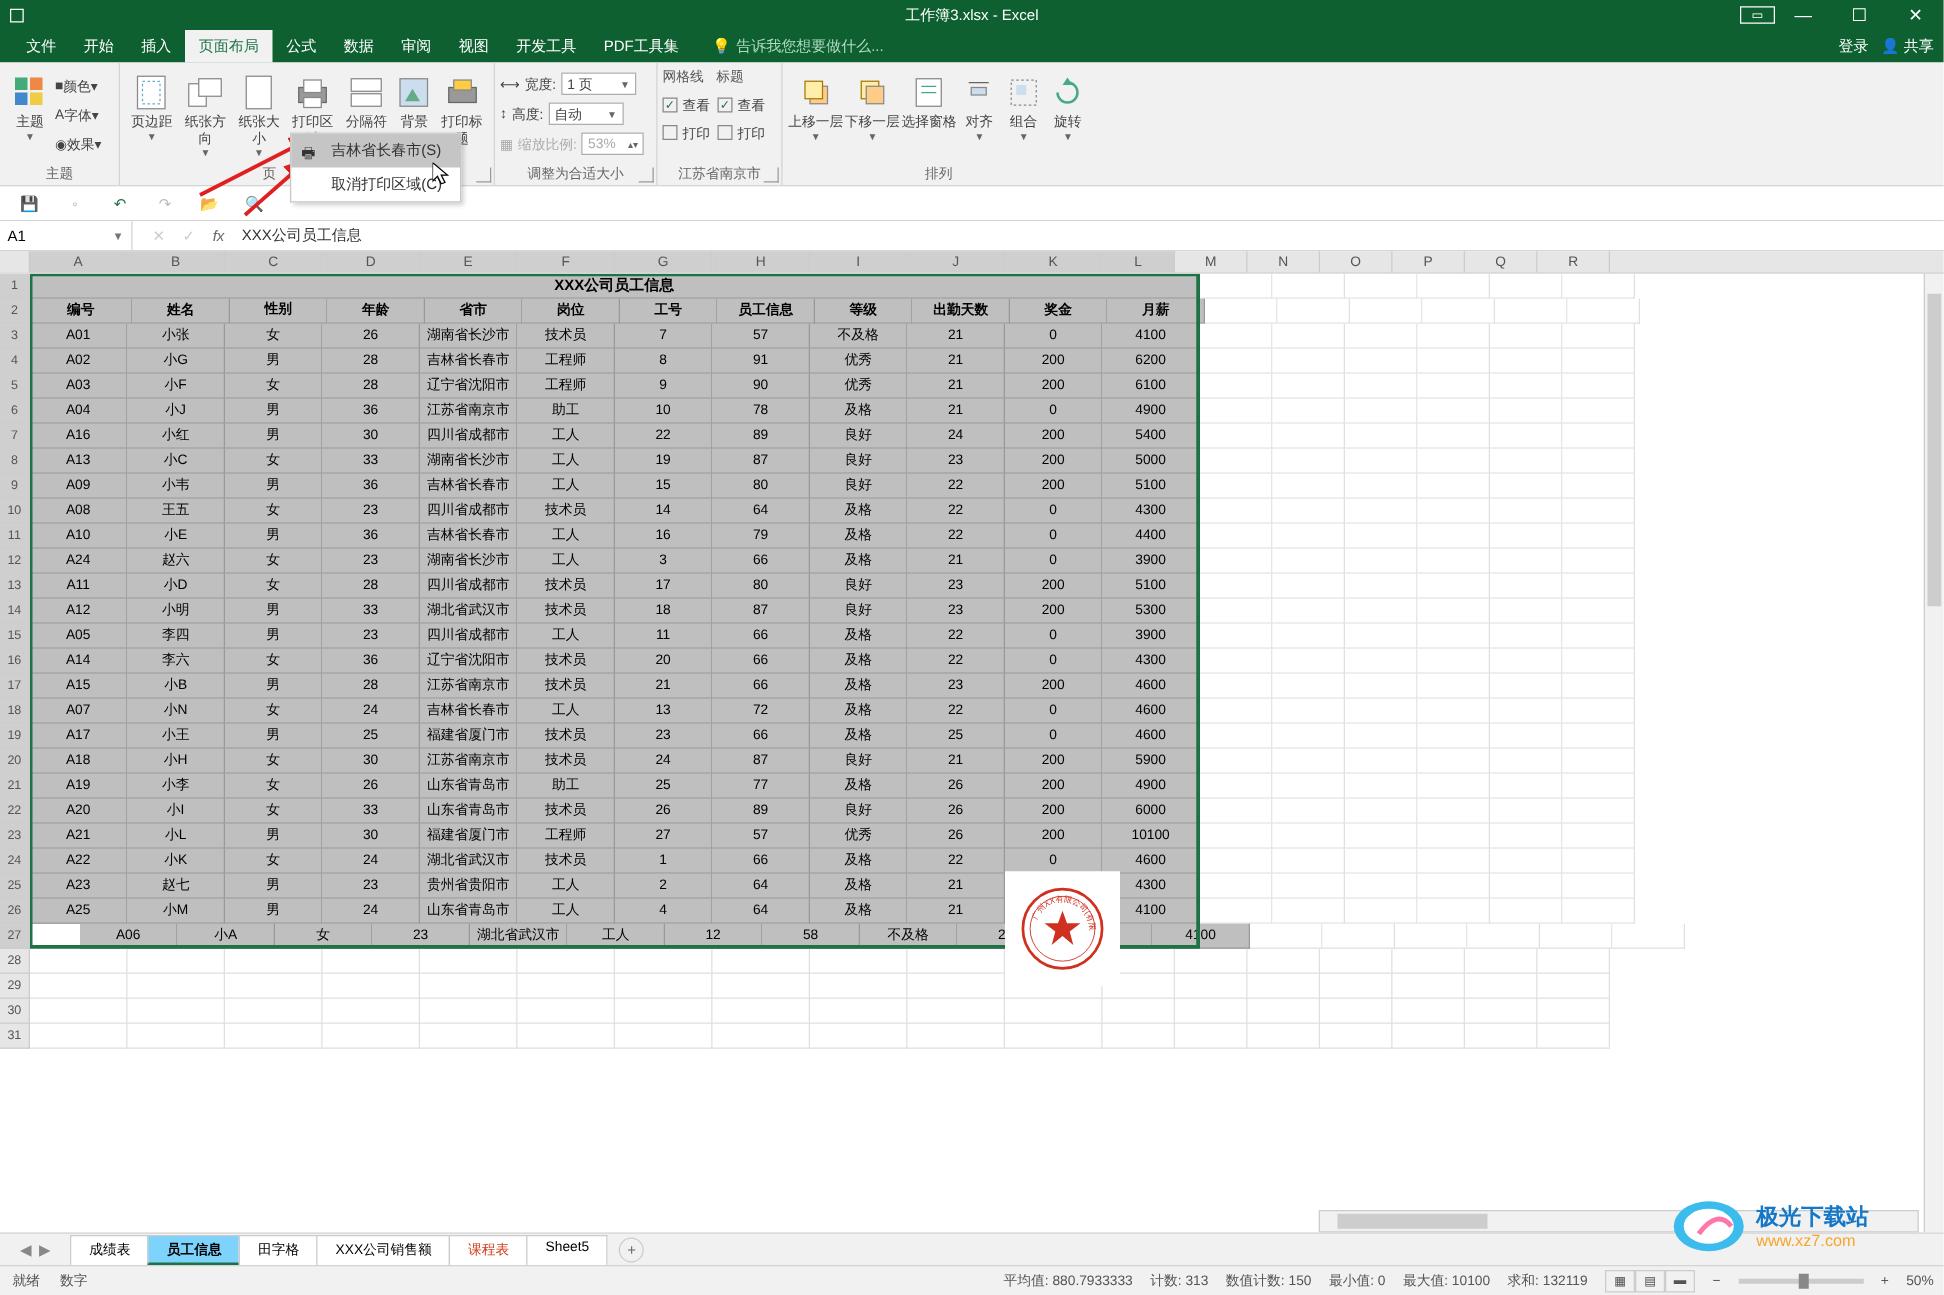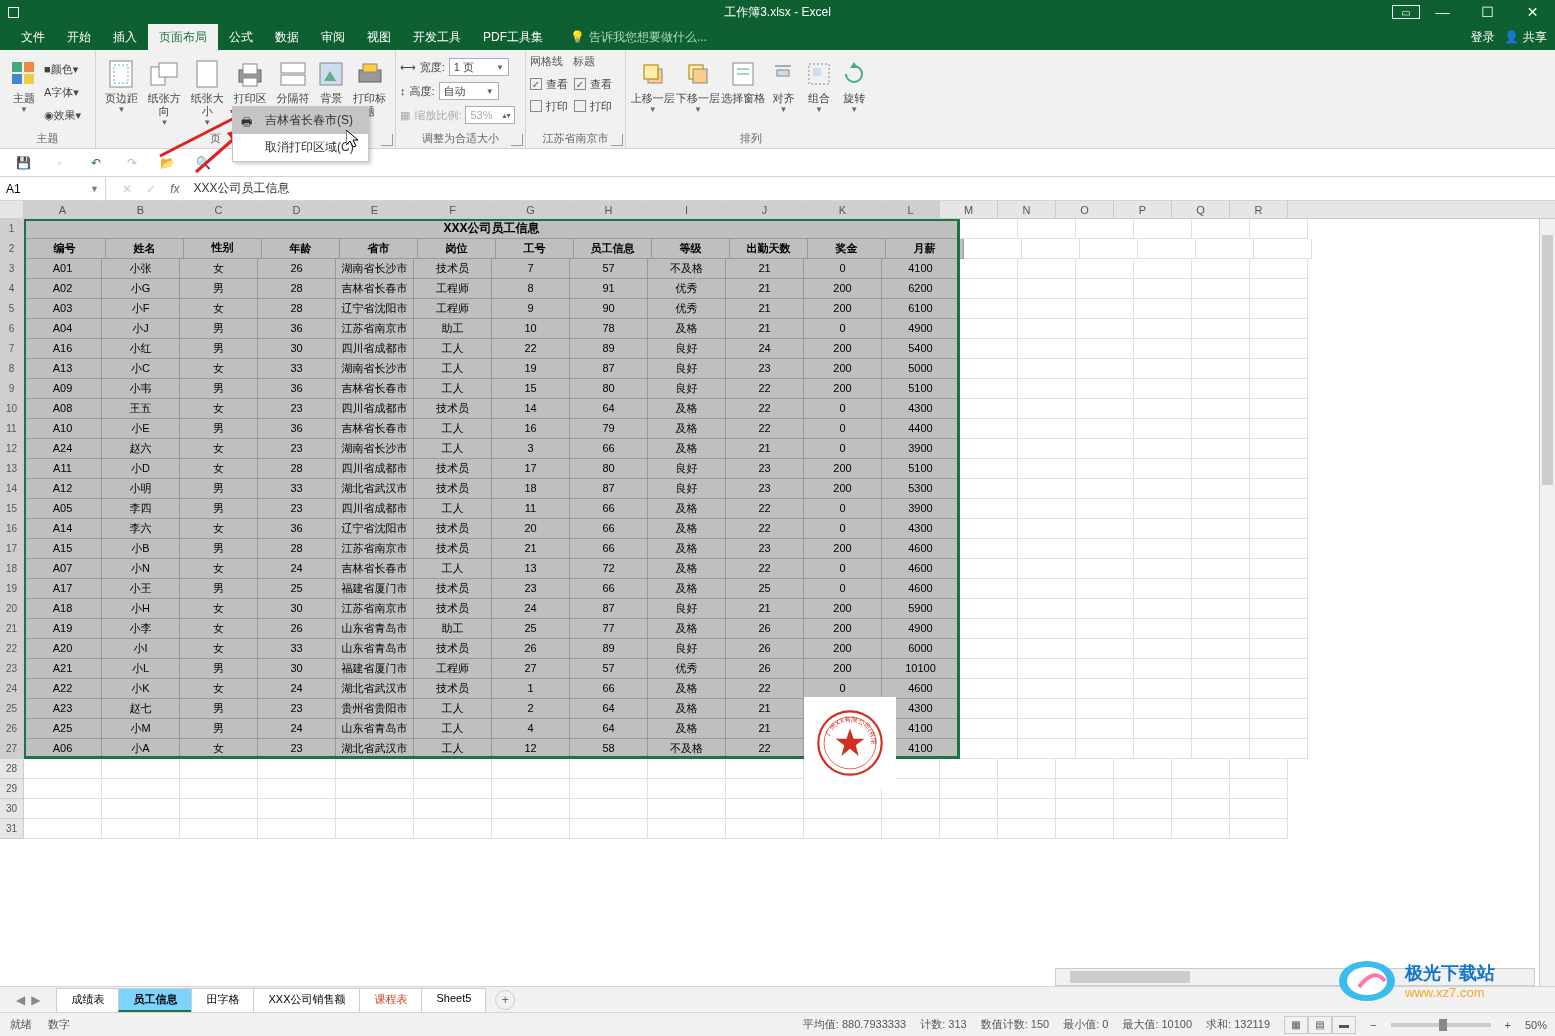--- a/index.html
+++ b/index.html
@@ -955,21 +955,21 @@
         <div class="cell" style="width: 78px;"></div>
         <div class="cell" style="width: 78px;">4100</div>
         <div class="cell" style="width: 58px; background: rgb(255, 255, 255); border-color: rgb(224, 224, 224);"></div>
         <div class="cell" style="width: 58px; background: rgb(255, 255, 255); border-color: rgb(224, 224, 224);"></div>
         <div class="cell" style="width: 58px; background: rgb(255, 255, 255); border-color: rgb(224, 224, 224);"></div>
         <div class="cell" style="width: 58px; background: rgb(255, 255, 255); border-color: rgb(224, 224, 224);"></div>
         <div class="cell" style="width: 58px; background: rgb(255, 255, 255); border-color: rgb(224, 224, 224);"></div>
         <div class="cell" style="width: 58px; background: rgb(255, 255, 255); border-color: rgb(224, 224, 224);"></div>
       </div>
       <div class="datarow ">
-        <div class="cell" style="width: 78px;">A06</div>
+        <div class="cell" style="width: 78px; margin-left: 40px;">A06</div>
         <div class="cell" style="width: 78px;">小A</div>
         <div class="cell" style="width: 78px;">女</div>
         <div class="cell" style="width: 78px;">23</div>
         <div class="cell" style="width: 78px;">湖北省武汉市</div>
         <div class="cell" style="width: 78px;">工人</div>
         <div class="cell" style="width: 78px;">12</div>
         <div class="cell" style="width: 78px;">58</div>
         <div class="cell" style="width: 78px;">不及格</div>
         <div class="cell" style="width: 78px;">22</div>
         <div class="cell" style="width: 78px;"></div>

